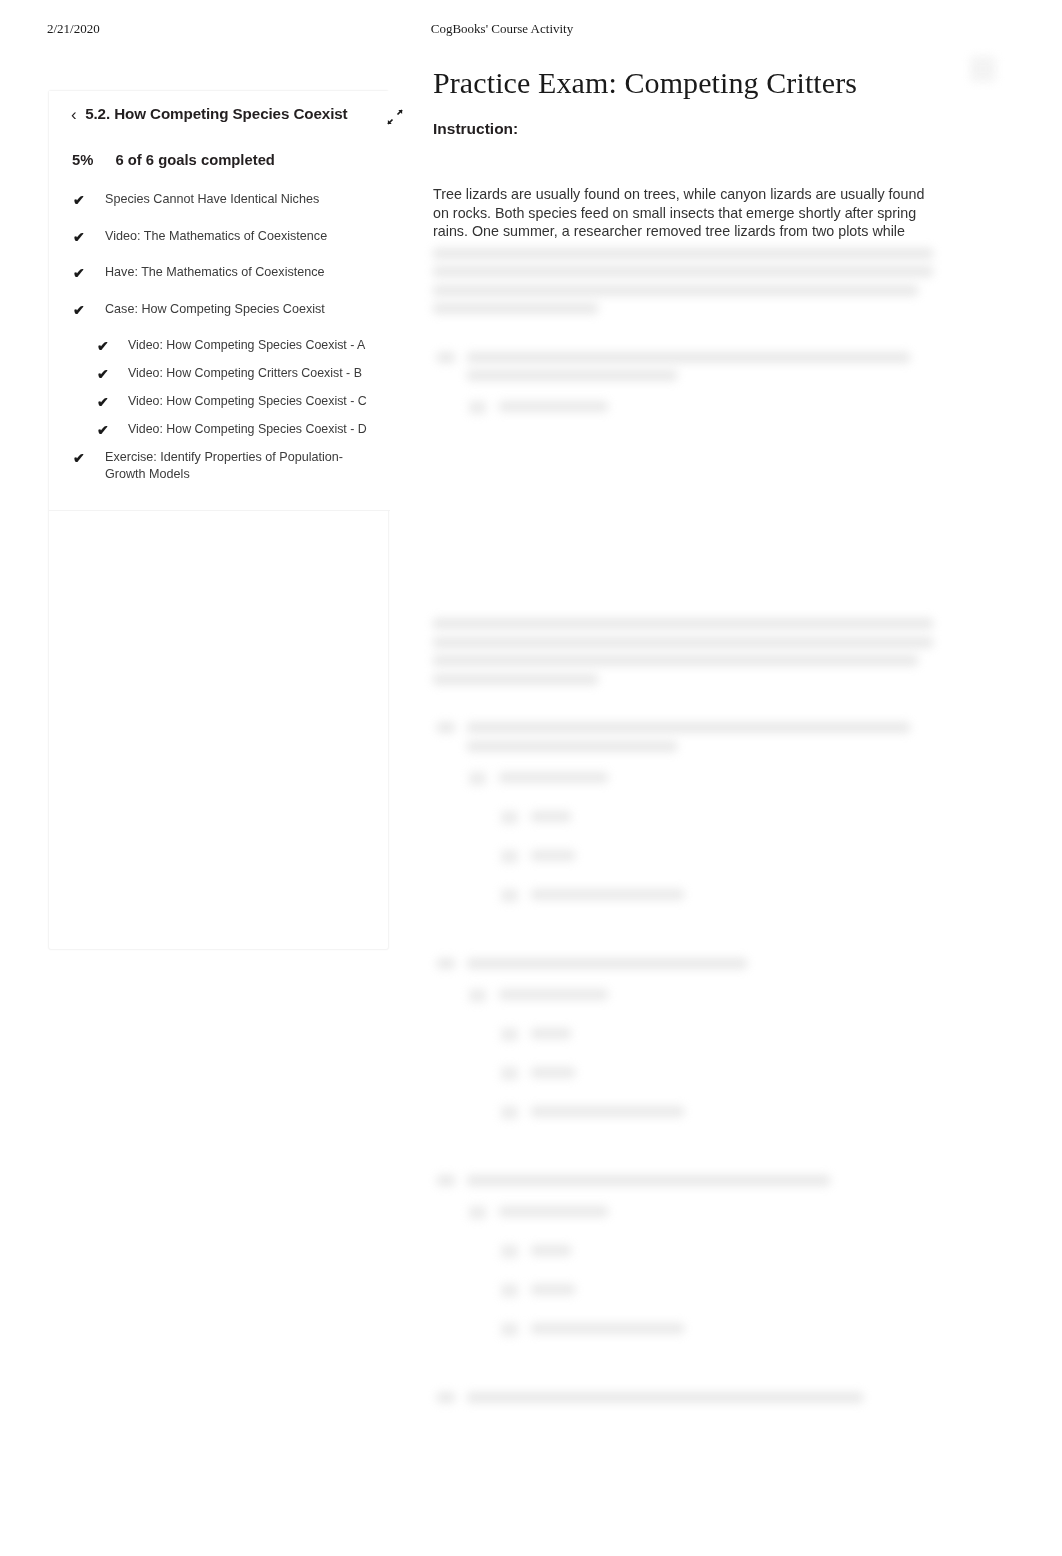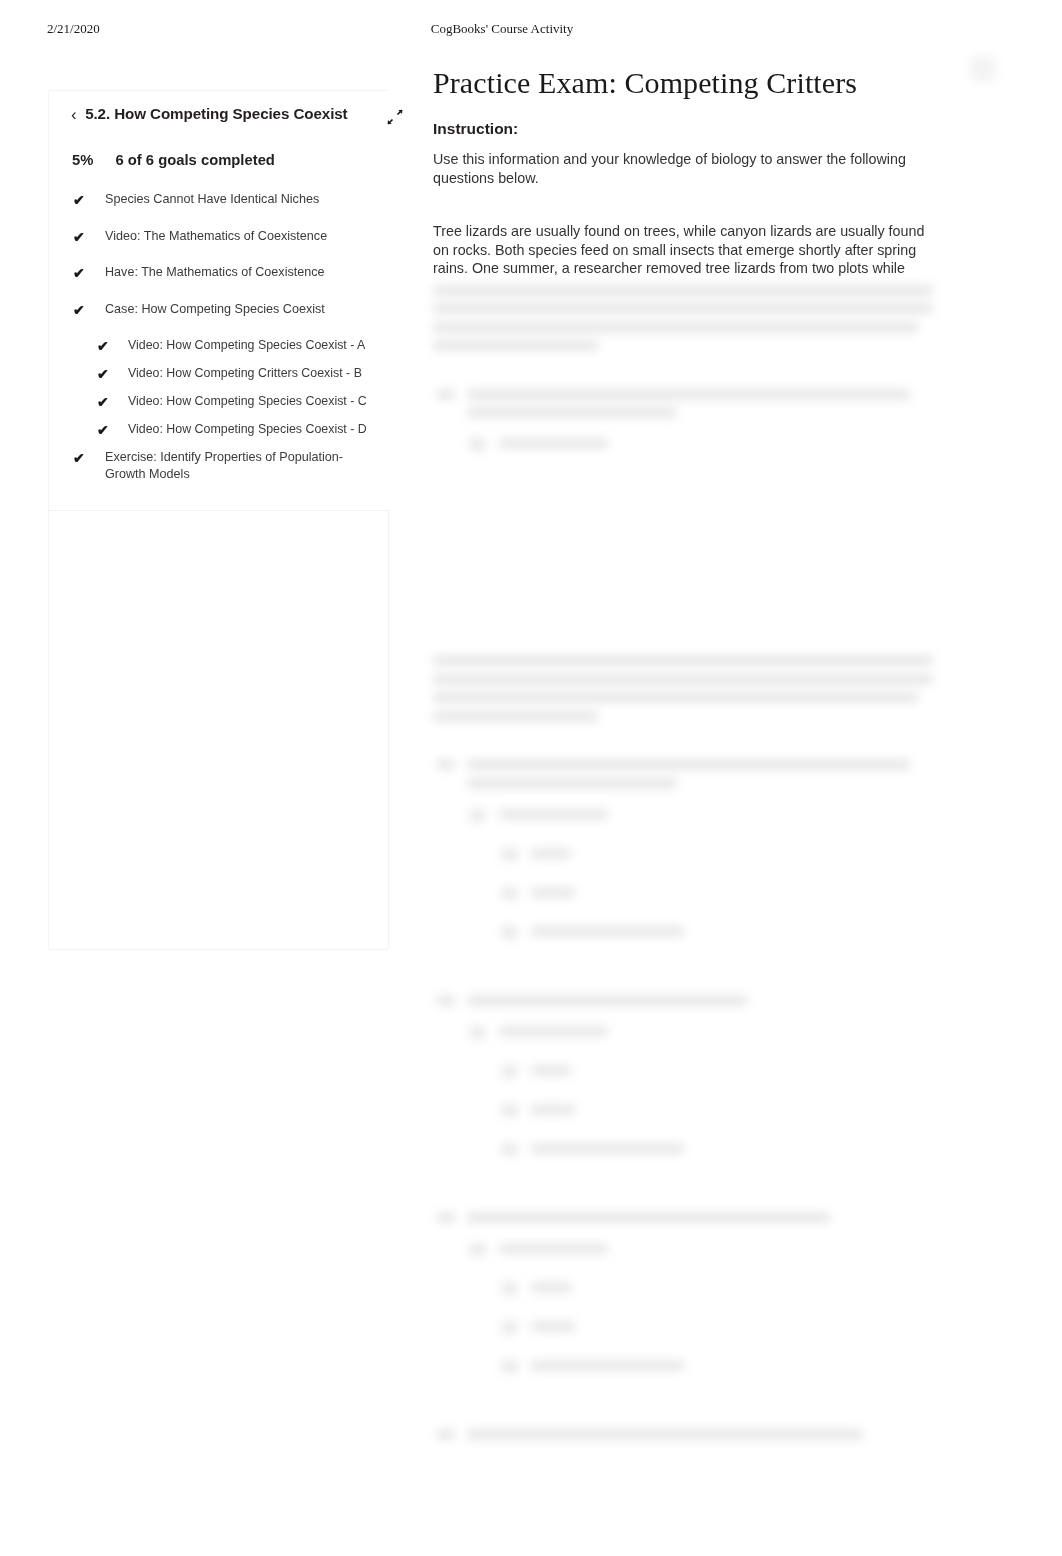--- a/index.html
+++ b/index.html
@@ -321,21 +321,20 @@
     </ul>
 
   </div>
 </div>
 
 <div class="main">
 
   <h1 class="exam-title">Practice Exam: Competing Critters</h1>
 
   <div class="instruction-head">Instruction:</div>
-  <p class="body-text">Use this information and your knowledge of biology to answer the following questions below.</p>
 
   <div class="spacer-lg"></div>
 
   <p class="body-text">Tree lizards are usually found on trees, while canyon lizards are usually found on rocks. Both species feed on small insects that emerge shortly after spring rains. One summer, a researcher removed tree lizards from two plots while</p>
 
   <div class="blur-soft" style="margin-top:7px;">
     <div class="bline w100"></div>
     <div class="bline w100"></div>
     <div class="bline w97"></div>
     <div class="bline w33"></div>

